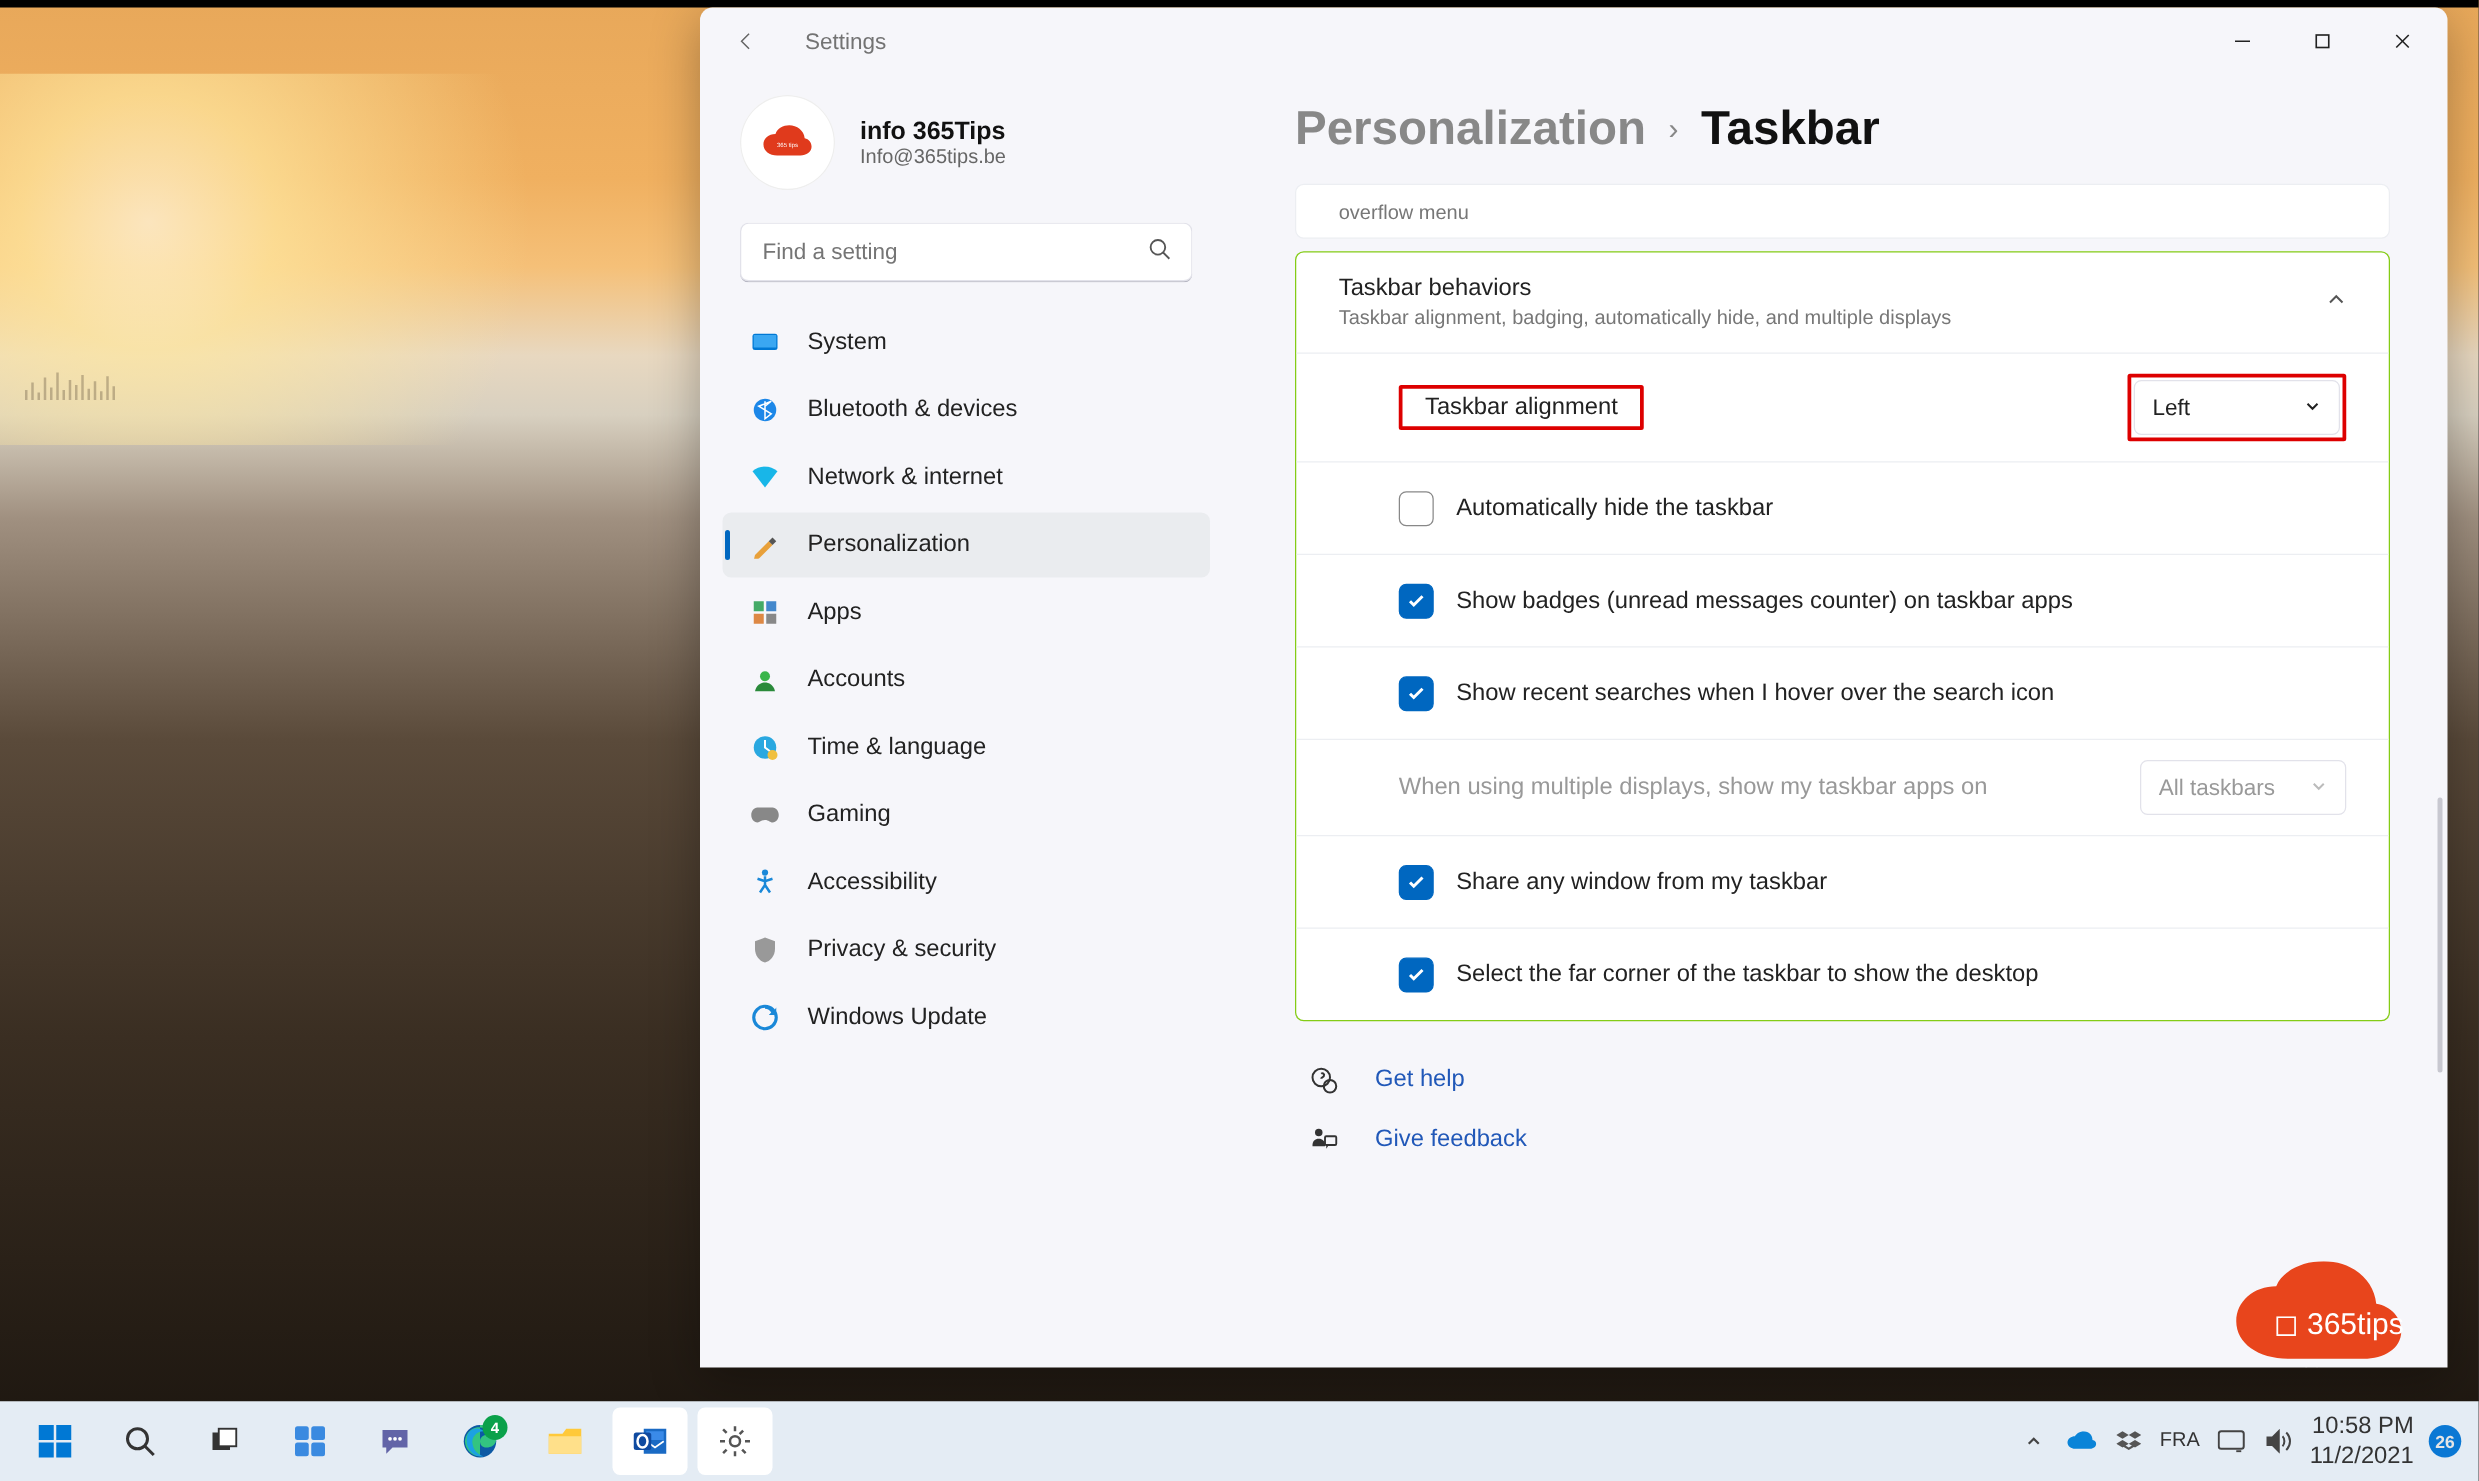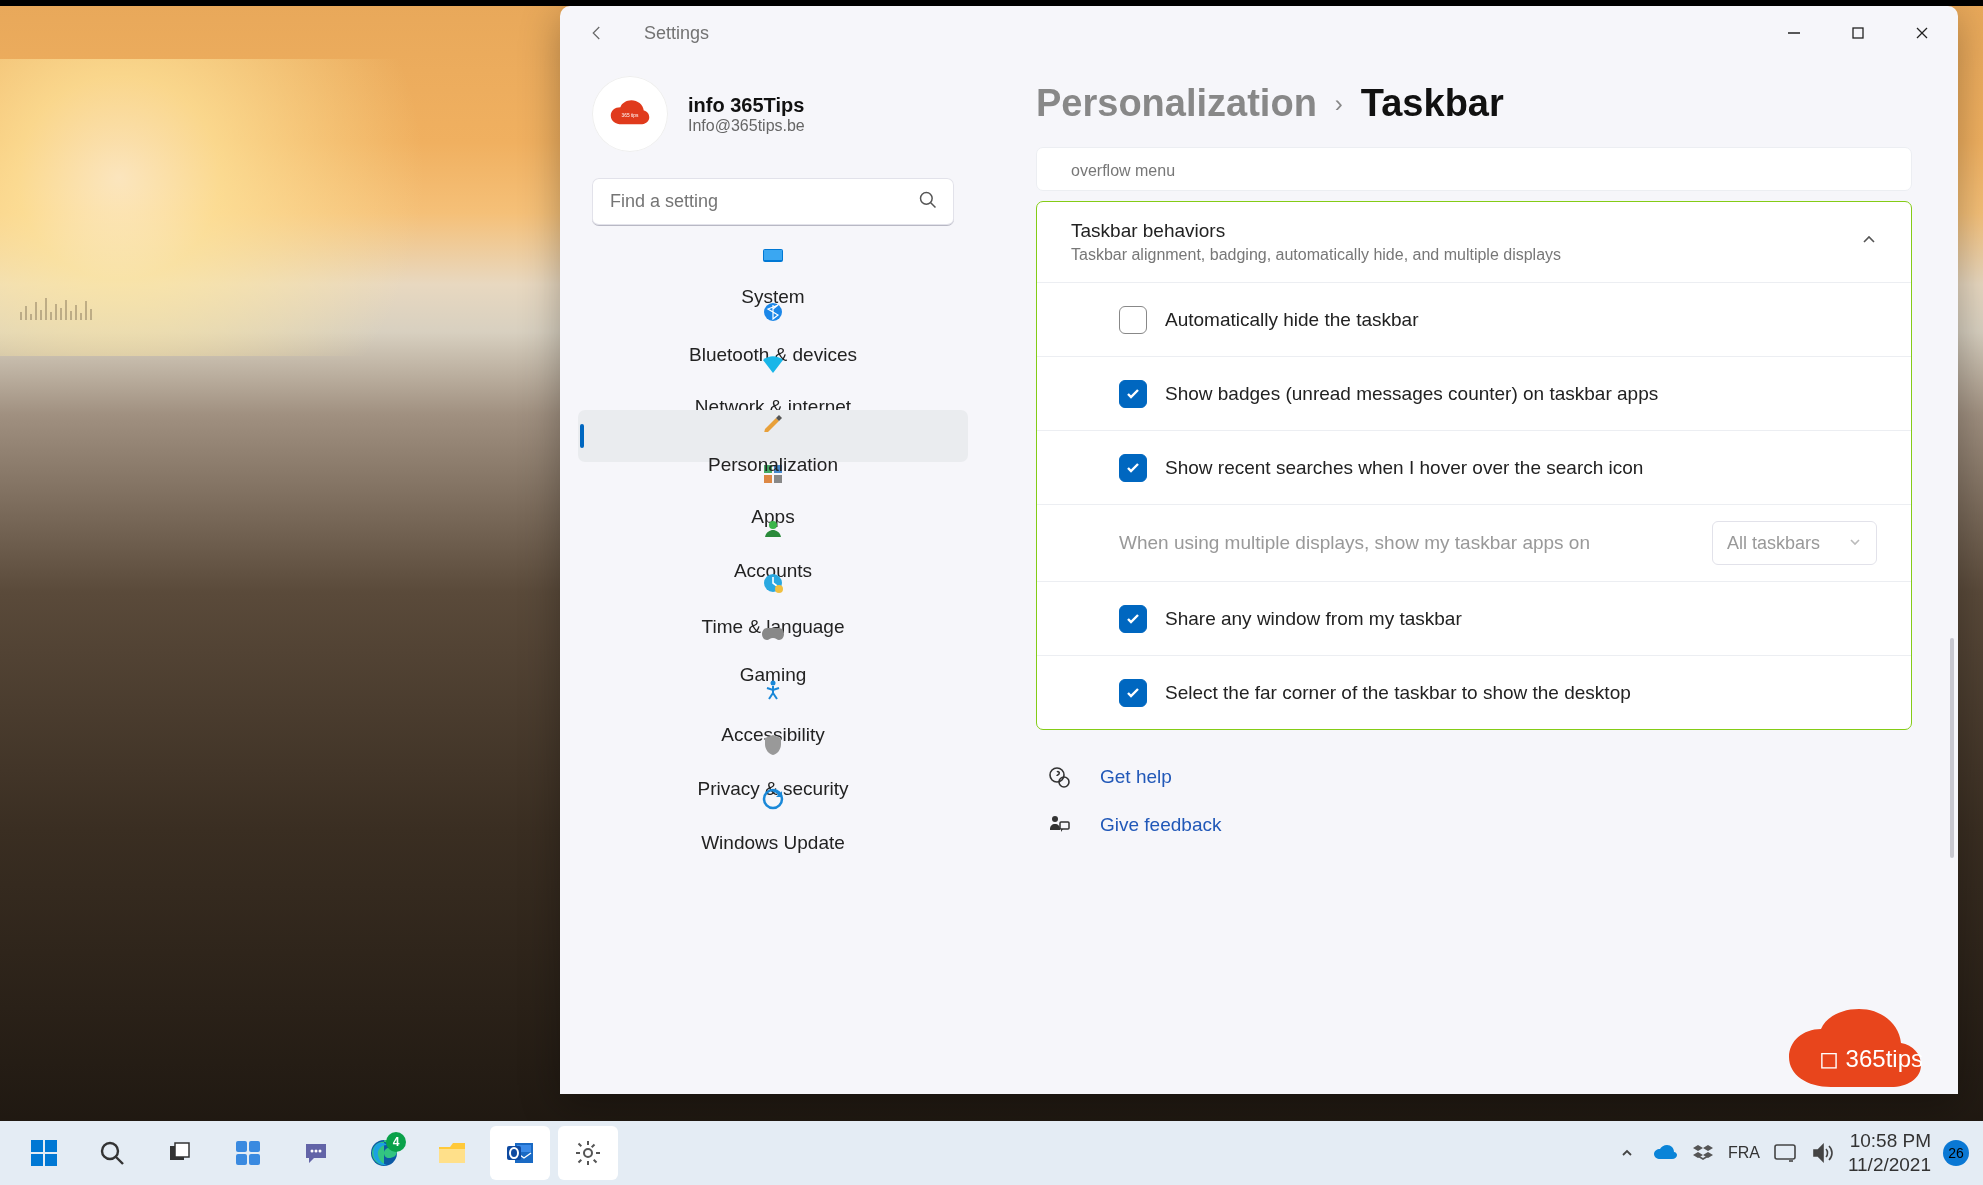--- a/index.html
+++ b/index.html
@@ -59,21 +59,21 @@
 .search input {
   width: 100%; height: 48px; padding: 0 50px 0 18px; border: none; border-radius: 7px;
   background: #fff; font-size: 18px; color: #444; box-shadow: inset 0 0 0 1px #e2e2ea;
   border-bottom: 1.5px solid #b8b8c4; outline: none;
 }
 .search .icon { position: absolute; right: 16px; top: 50%; transform: translateY(-50%); color: #555; }
 
 .nav { display: flex; flex-direction: column; gap: 2px; }
 .nav-item {
   height: 52px; display: flex; align-items: center; gap: 22px; padding: 0 22px;
-  border-radius: 7px; cursor: pointer; font-size: 19px; color: #222; flex-direction: column;
+  border-radius: 7px; cursor: pointer; font-size: 19px; color: #222;
 }
 .nav-item.selected { background: #eaecef; position: relative; }
 .nav-item.selected::before {
   content: ""; position: absolute; left: 2px; top: 14px; bottom: 14px; width: 4px;
   background: #0067c0; border-radius: 2px;
 }
 .nav-icon { width: 24px; height: 24px; display: flex; align-items: center; justify-content: center; }
 
 .main { flex: 1; padding: 12px 46px 20px 56px; display: flex; flex-direction: column; min-height: 0; overflow: hidden; }
 .breadcrumb { display: flex; align-items: center; gap: 18px; margin: 10px 0 22px 0; }
@@ -155,22 +155,22 @@
 .tb-badge {
   position: absolute; top: 6px; right: 8px; width: 20px; height: 20px; border-radius: 10px;
   background: #0aa14a; color: #fff; font-size: 12px; font-weight: 700;
   display: flex; align-items: center; justify-content: center;
 }
 .tb-right { margin-left: auto; display: flex; align-items: center; gap: 12px; }
 .tray-icn { width: 26px; height: 26px; display: flex; align-items: center; justify-content: center; cursor: pointer; color: #444; }
 .tray-txt { font-size: 16px; color: #333; cursor: pointer; }
 .clock { text-align: right; line-height: 1.25; font-size: 19px; color: #333; cursor: pointer; }
 .notif-badge {
-  width: 26px; height: 26px; border-radius: 50%; background: #0a78d4; color: #000000;
-  display: flex; align-items: center; justify-content: center; font-size: 14px; cursor: pointer;
+  width: 26px; height: 26px; border-radius: 50%; background: #0a78d4; color: #e5e5e5;
+  display: flex; align-items: center; justify-content: center; font-size: 14px; cursor: pointer; font-weight: bold;
 }
 </style>
 </head>
 <body>
 
 <div class="desktop">
   <div class="sun-glow"></div>
   <div class="treeline">
     <span style="height:8px"></span>
       <span style="height:14px"></span>
@@ -361,20 +361,31 @@
         <div class="panel-head">
           <div>
             <div class="t1">Taskbar behaviors</div>
             <div class="t2">Taskbar alignment, badging, automatically hide, and multiple displays</div>
           </div>
           <span class="chev"><svg width="16" height="16" viewBox="0 0 16 16" fill="none" stroke="currentColor" stroke-width="1.6">
                 <path d="M3 10l5-5 5 5"></path>
               </svg></span>
         </div>
 
+        <div class="row alignrow">
+          <span class="label-wrap redbox"><span class="label">Taskbar alignment</span></span>
+          <span class="redbox" style="padding:2px">
+              <span class="dropdown">
+                <span>Left</span>
+                <span><svg width="14" height="14" viewBox="0 0 14 14" fill="none" stroke="currentColor" stroke-width="1.6">
+                    <path d="M3 5l4 4 4-4"></path>
+                  </svg></span>
+              </span>
+            </span>
+        </div>
 
         <div class="row">
           <div class="check">
               <span class="cbox"></span>
               <span class="label">Automatically hide the taskbar</span>
             </div>
         </div>
 
         <div class="row">
           <div class="check">

